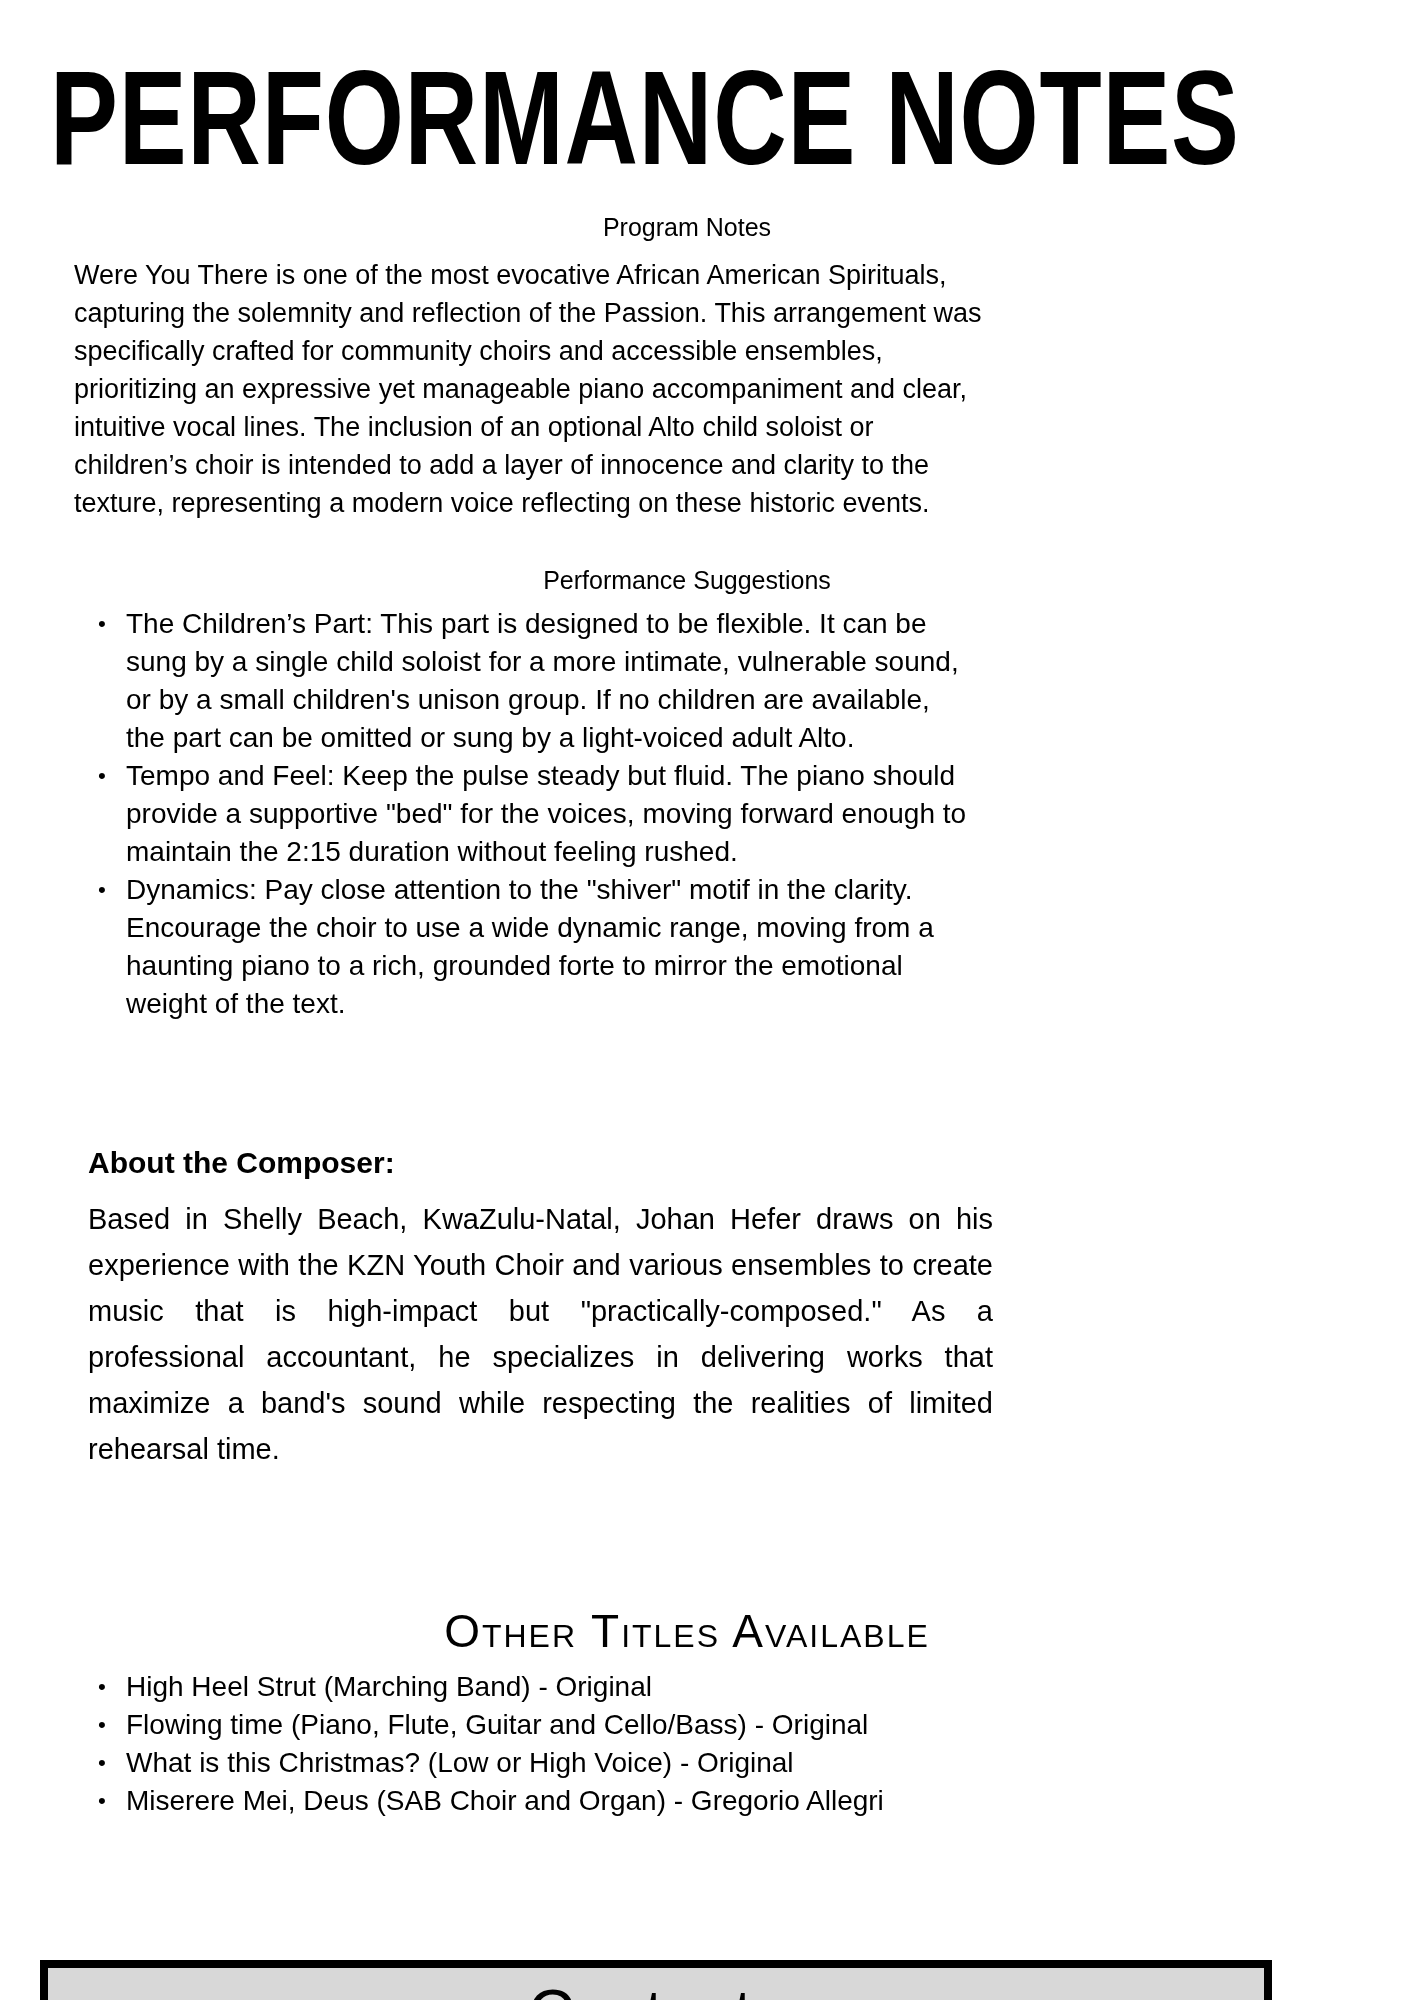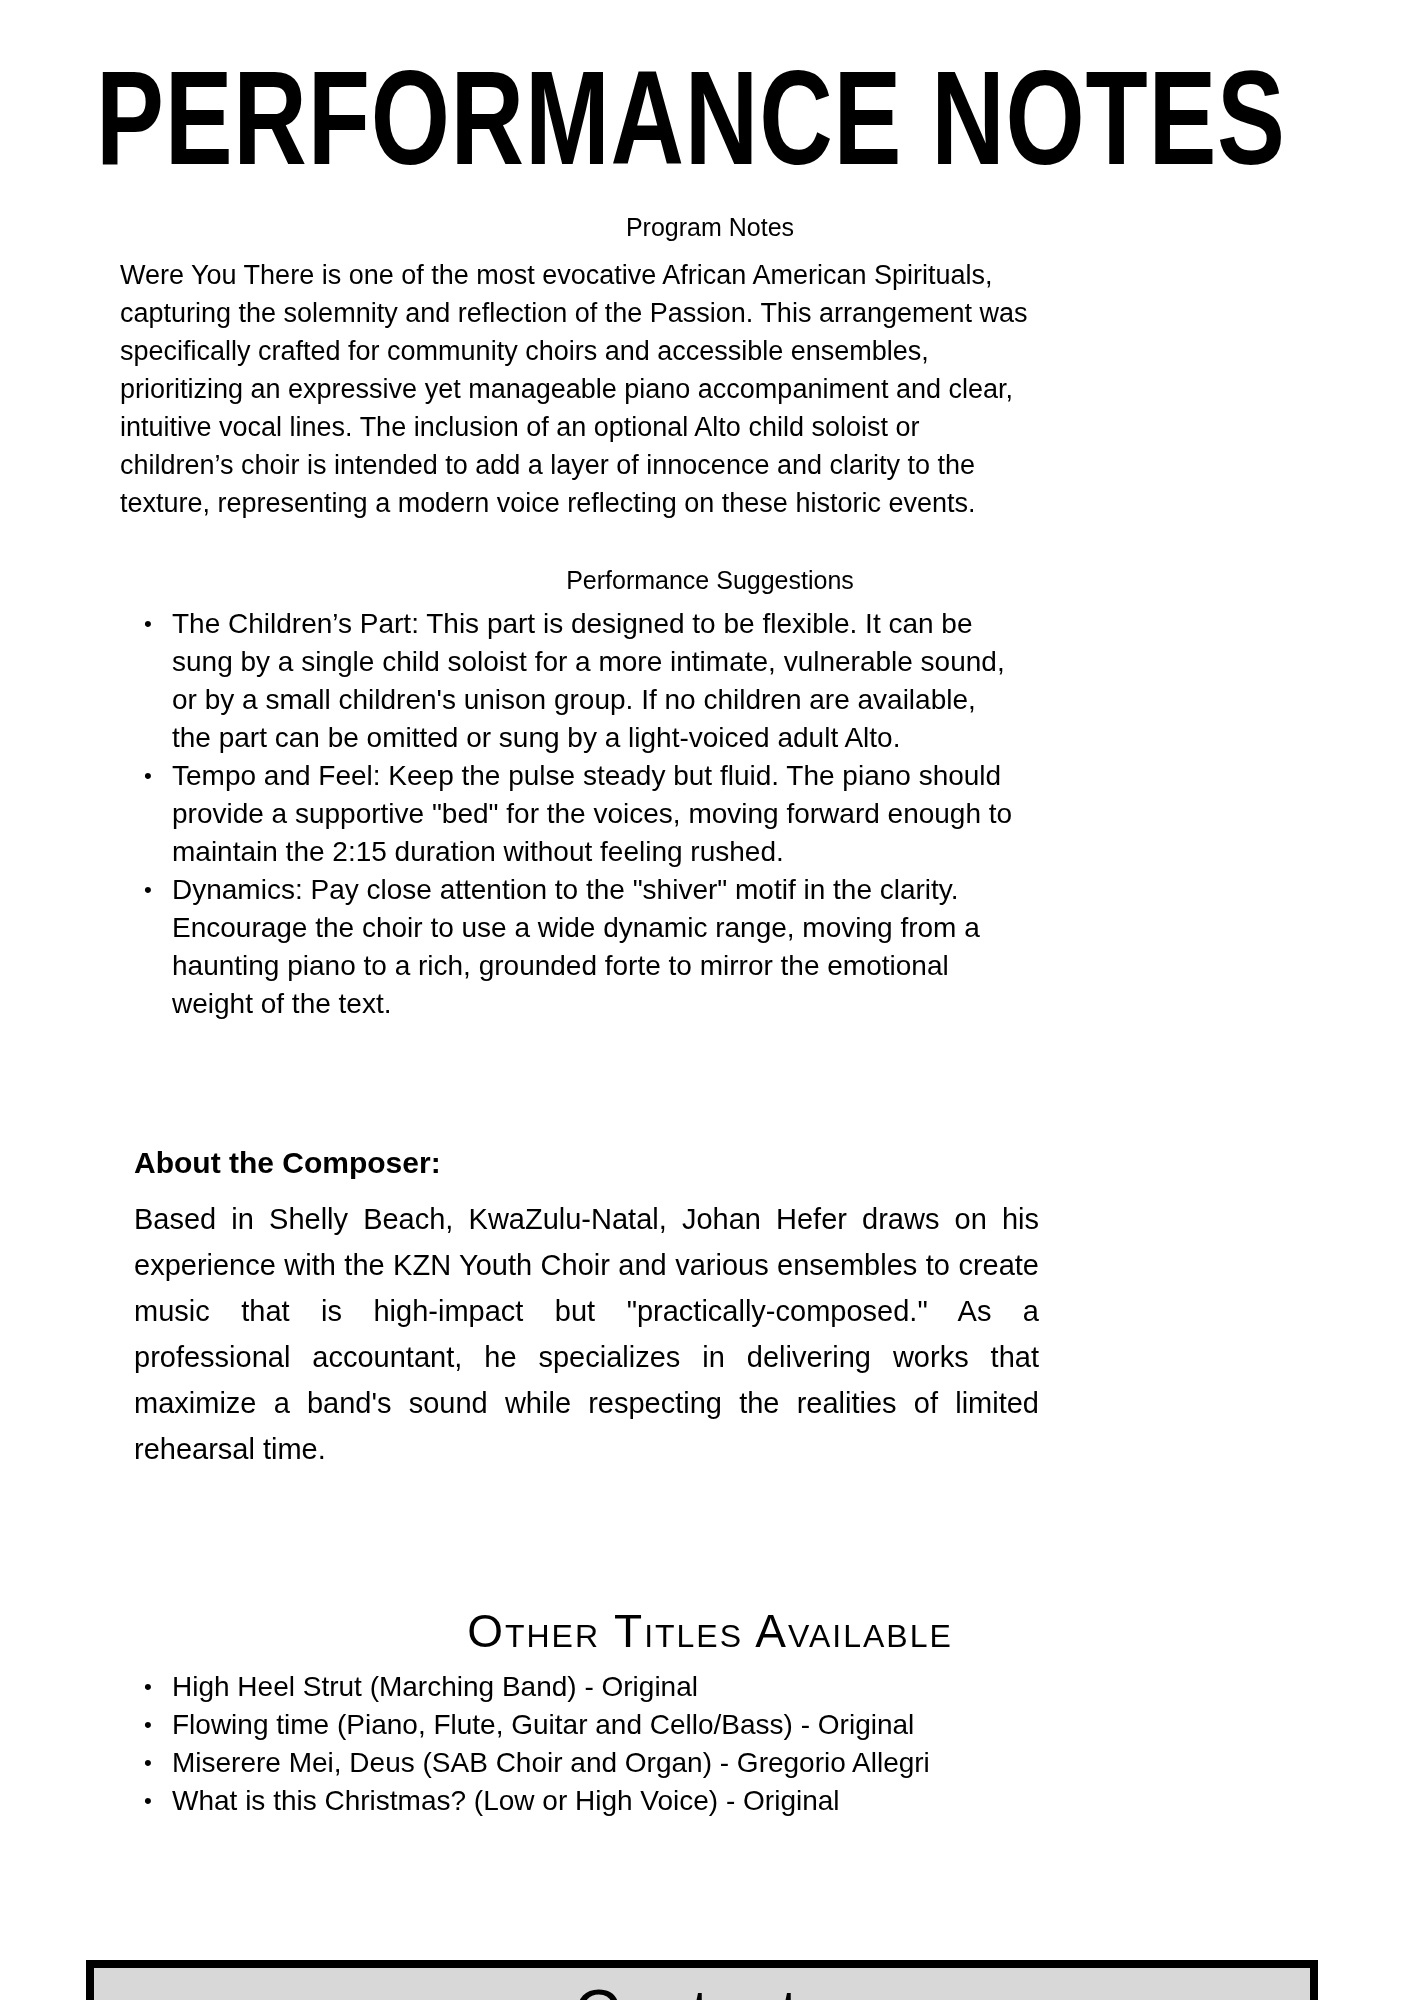--- a/index.html
+++ b/index.html
@@ -1,21 +1,21 @@
 <!DOCTYPE html>
 <html><head>
 <meta charset="utf-8">
 <style>
   html, body { margin: 0; padding: 0; background: #ffffff; }
   .page {
     position: relative;
     width: 1414px;
     height: 2000px;
     box-sizing: border-box;
-    padding: 56px 90px 0 96px;
+    padding: 56px 90px 0 50px;
     background: #ffffff;
     color: #000000;
     font-family: "Liberation Sans", sans-serif;
     overflow: hidden;
   }
   .page-title {
     margin: 0;
     font-size: 134px;
     font-weight: bold;
     line-height: 0.92;
@@ -119,22 +119,22 @@
 
   <div class="about-section">
     <h3 class="about-heading">About the Composer:</h3>
     <p class="about-para">Based in Shelly Beach, KwaZulu-Natal, Johan Hefer draws on his experience with the KZN Youth Choir and various ensembles to create music that is high-impact but "practically-composed." As a professional accountant, he specializes in delivering works that maximize a band's sound while respecting the realities of limited rehearsal time.</p>
   </div>
 
   <h2 class="other-titles-heading">Other Titles Available</h2>
   <ul class="dot-list titles-list">
     <li>High Heel Strut (Marching Band) - Original</li>
     <li>Flowing time  (Piano, Flute, Guitar and Cello/Bass) - Original</li>
+    <li>What is this Christmas?  (Low or High Voice) -  Original</li>
     <li>Miserere Mei, Deus (SAB Choir and Organ) - Gregorio Allegri</li>
-    <li>What is this Christmas?  (Low or High Voice) -  Original</li>
   </ul>
 
   <div class="contents-box">
     <h2 class="contents-title">Contents</h2>
 
   </div>
 
 </div>
 
 </body></html>

